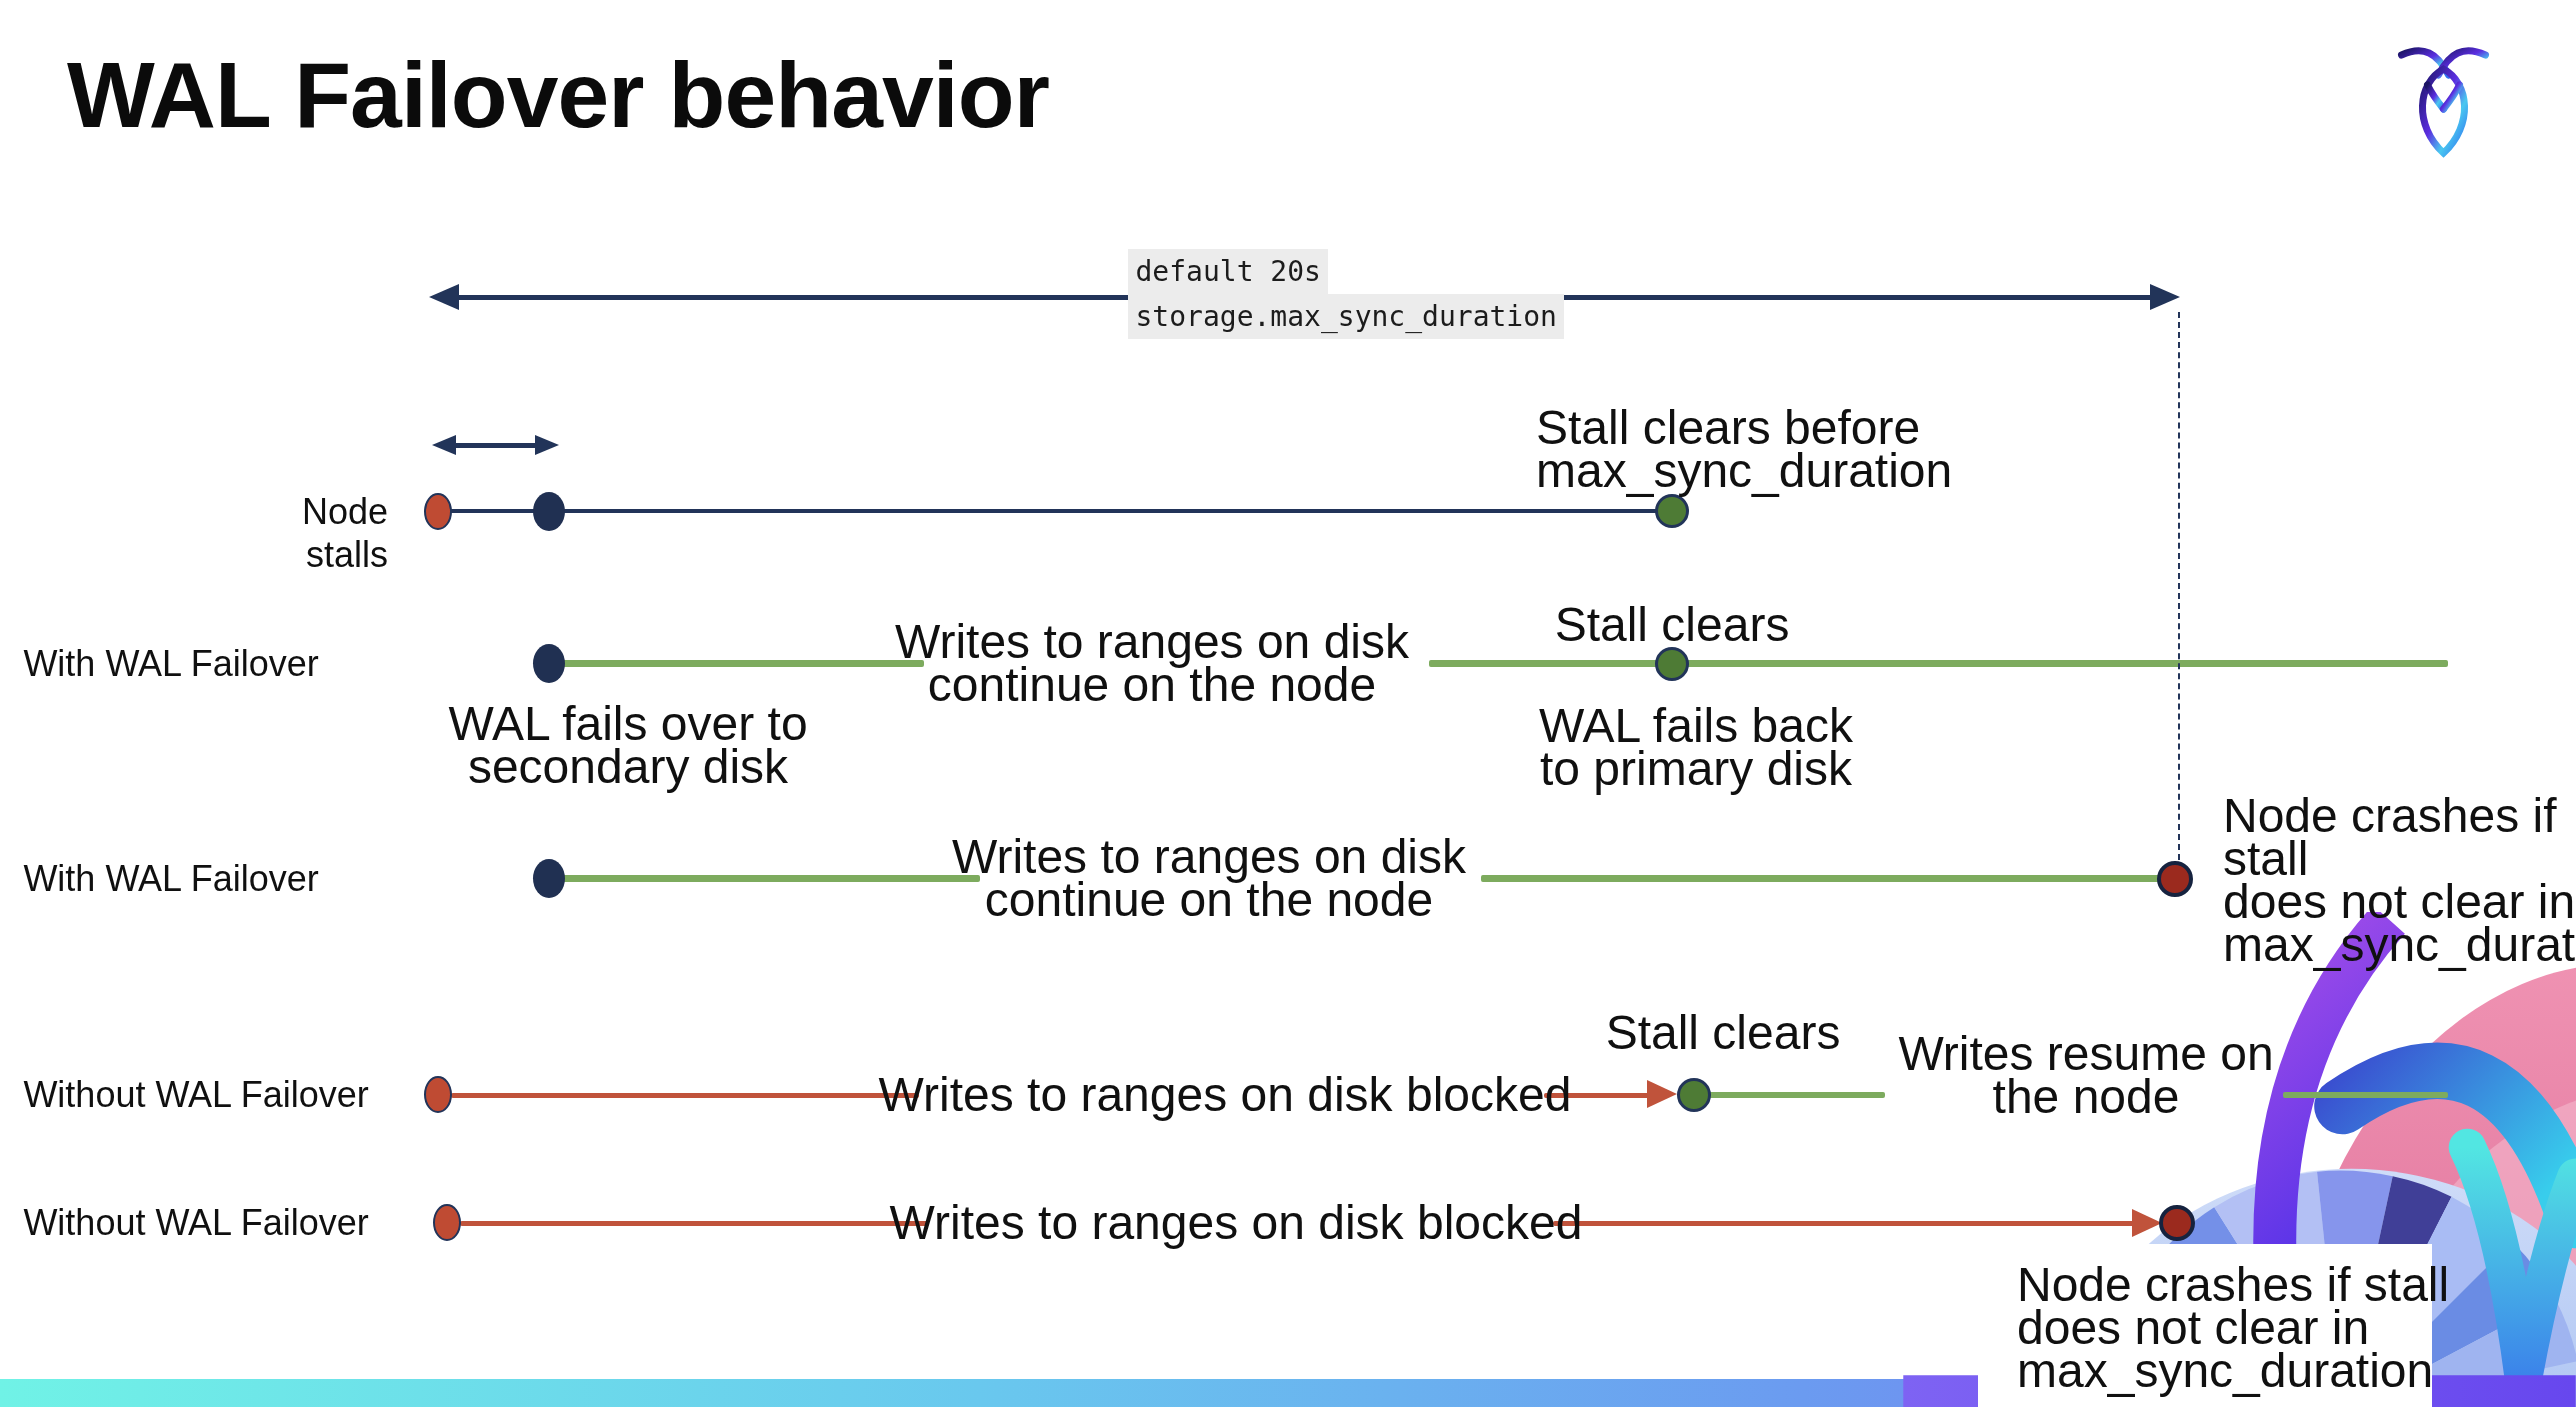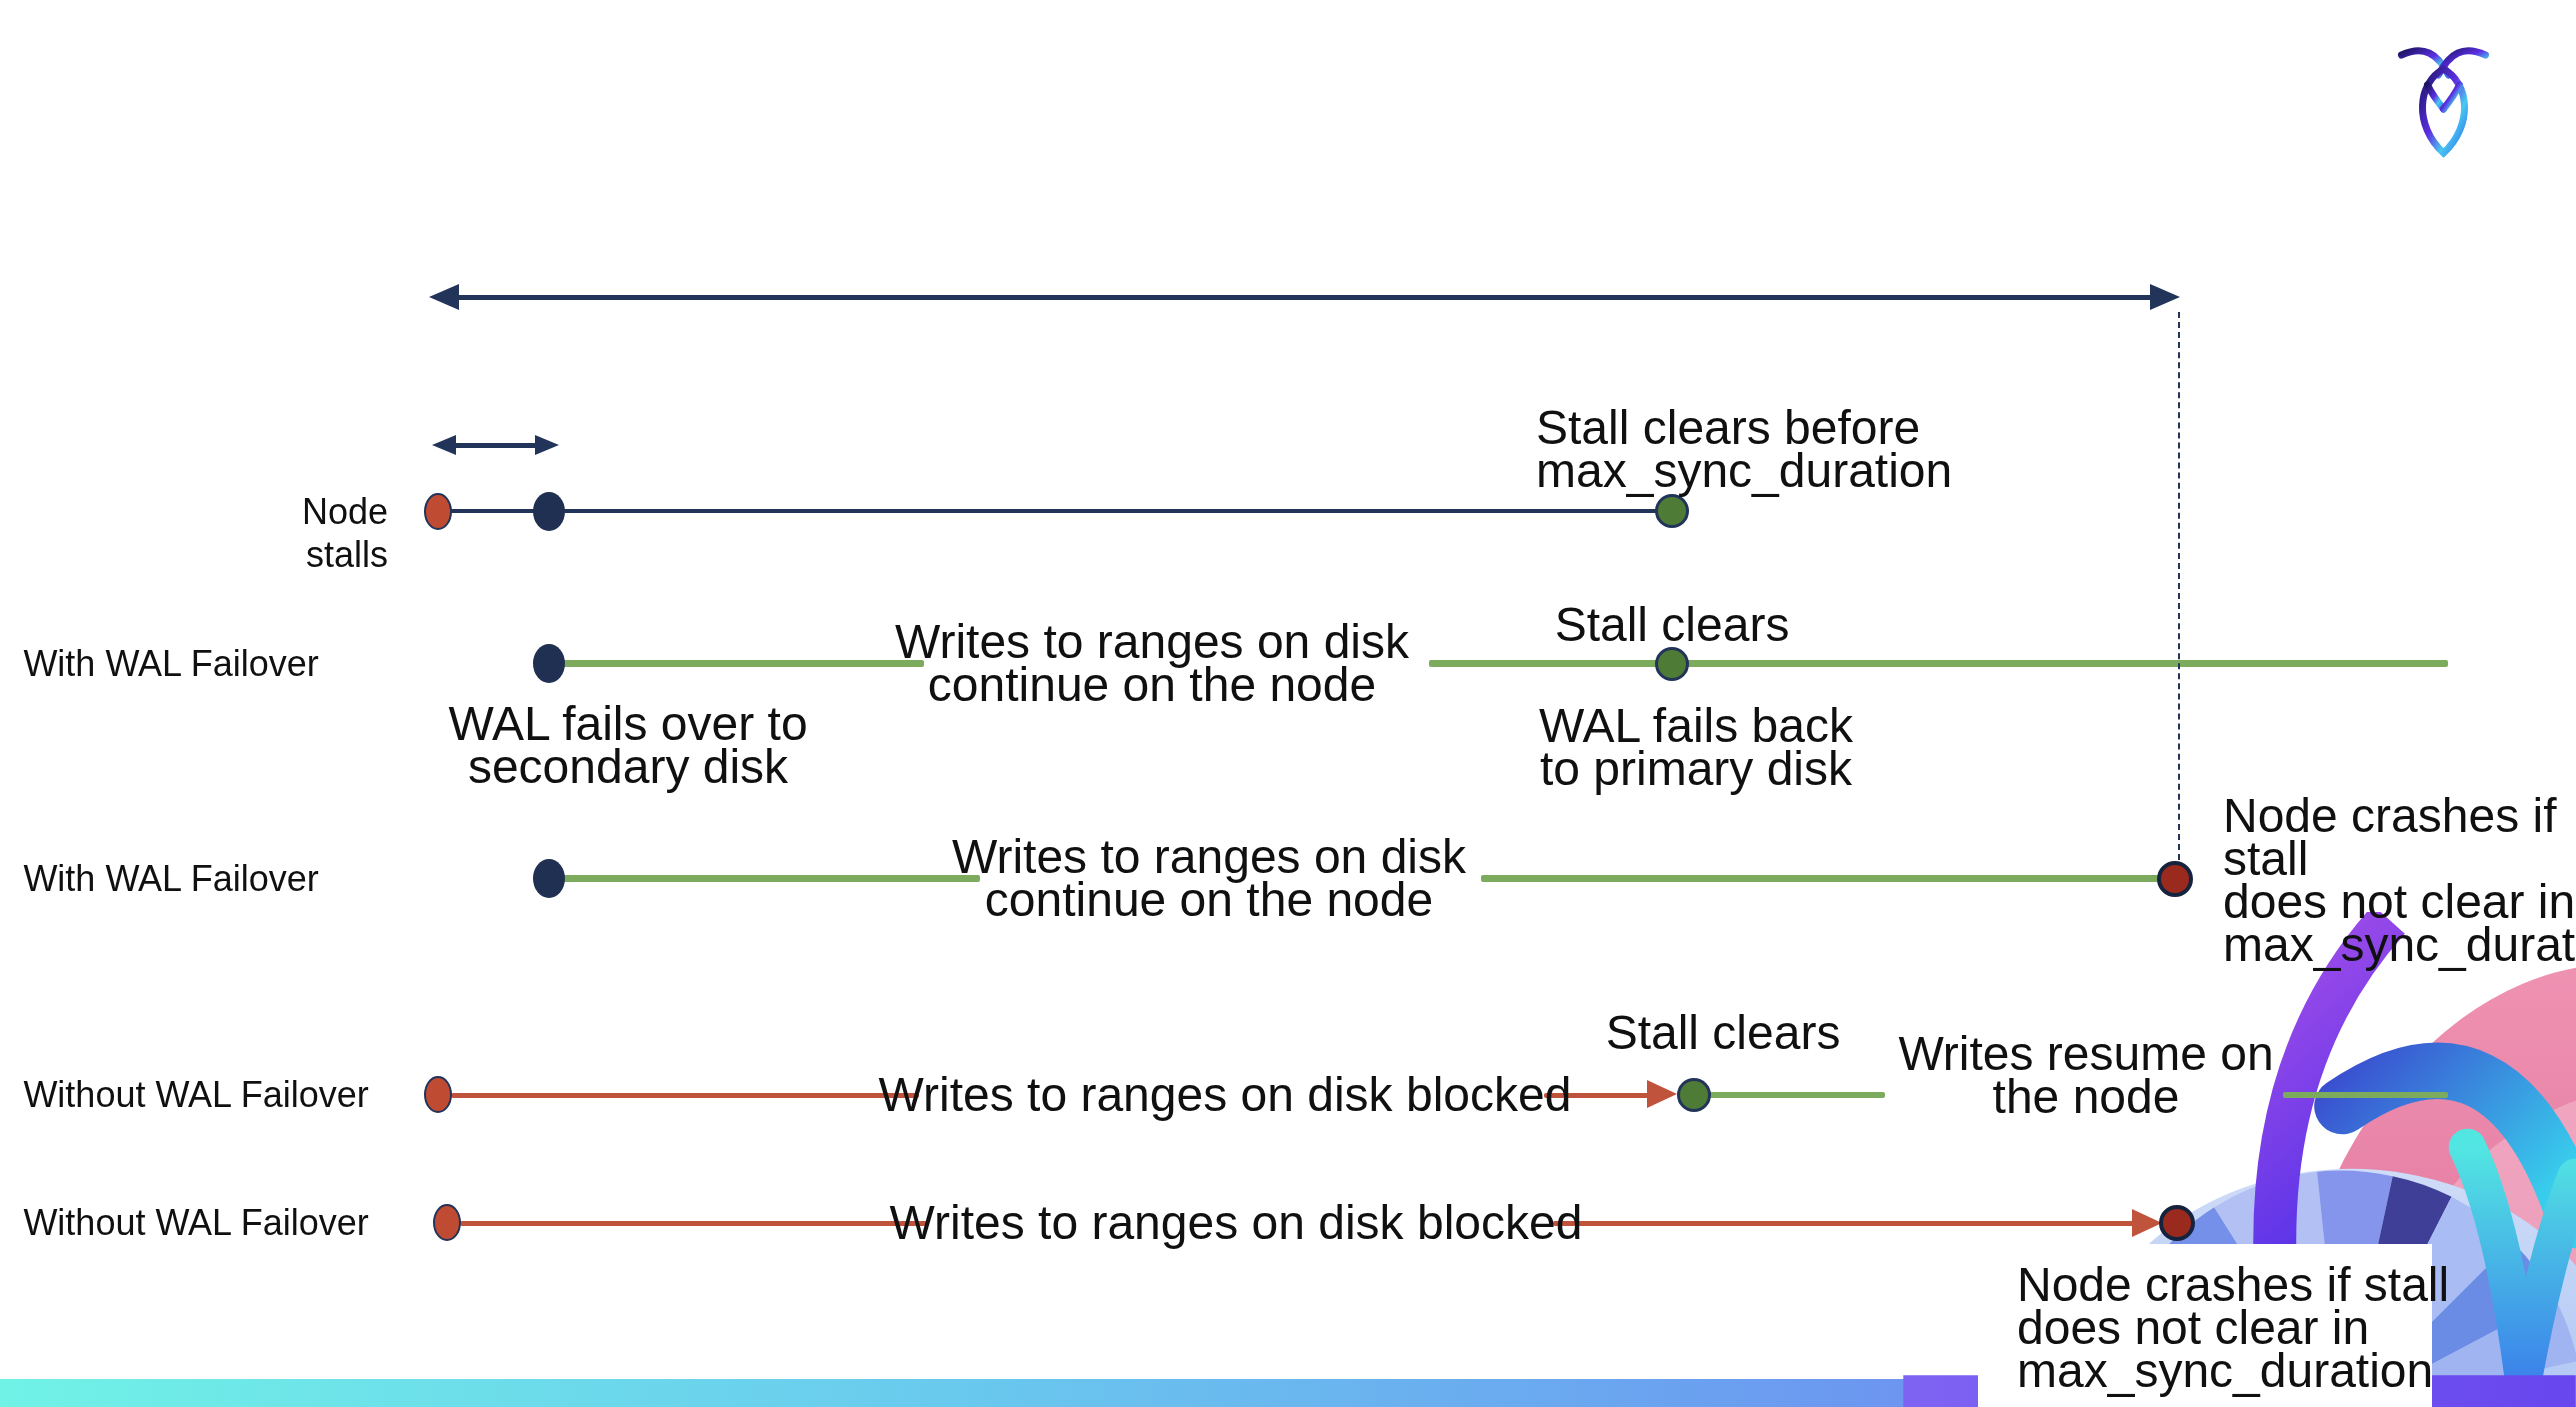--- a/index.html
+++ b/index.html
@@ -75,20 +75,21 @@
     <path d="M470 535 L587 305 A258 258 0 0 1 652 353 Z" fill="#a9bcf4"></path>
     <path d="M470 535 L652 353 A258 258 0 0 1 698 414 Z" fill="#6a8ce4"></path>
     <path d="M470 535 L698 414 A258 258 0 0 1 722 481 Z" fill="#9fb4f0"></path>
     <path d="M114 530 Q118 428 152 400 Q138 468 152 530 Z" fill="url(#gCyanV)" opacity="0.9"></path>
     <path d="M520 8 Q392 150 398 372" stroke="url(#gPurple)" stroke-width="46" fill="none"></path>
     <path d="M470 208 Q640 92 720 330" stroke="url(#gBlue)" stroke-width="60" fill="none" stroke-linecap="round"></path>
     <path d="M604 252 Q642 330 664 500 Q690 360 720 284" stroke="url(#gCyanV)" stroke-width="40" fill="none" stroke-linecap="round"></path>
     <rect x="0" y="496" width="720" height="34" fill="url(#gBand)"></rect>
   </svg>
 
+  <h1 class="title">WAL Failover behavior</h1>
   <svg class="logo" viewBox="0 0 100 120">
     <defs>
       <linearGradient id="lg" x1="0" y1="0" x2="1" y2="1">
         <stop offset="0" stop-color="#1b1464"></stop>
           <stop offset="0.45" stop-color="#5b2ee0"></stop>
         <stop offset="0.7" stop-color="#49c8f0"></stop>
           <stop offset="1" stop-color="#2f6df0"></stop>
       </linearGradient>
     </defs>
     <g stroke="url(#lg)" stroke-width="7" fill="none" stroke-linecap="round">
@@ -98,20 +99,24 @@
       <path d="M50 114 L50 70"></path>
       <path d="M50 70 C42 60 38 54 34 46"></path>
       <path d="M50 70 C58 60 62 54 66 46"></path>
     </g>
   </svg>
 
   <div class="tri" style="left:429px;top:284px;border-top:13px solid transparent;border-bottom:13px solid transparent;border-right:30px solid #223459;"></div>
   <div class="hline navy" style="left:455px;top:295px;width:1698px;height:4.7px;"></div>
   <div class="tri" style="left:2150px;top:284px;border-top:13px solid transparent;border-bottom:13px solid transparent;border-left:30px solid #223459;"></div>
 
+  <div class="mono" style="left:1128px;top:249px;">
+    <span>default 20s</span><br>
+    <span>storage.max_sync_duration</span>
+  </div>
 
 
   <div class="tri" style="left:432px;top:435px;border-top:10.3px solid transparent;border-bottom:10.3px solid transparent;border-right:24px solid #223459;"></div>
   <div class="hline navy" style="left:452px;top:443px;width:86px;height:4.7px;"></div>
   <div class="tri" style="left:535px;top:435px;border-top:10.3px solid transparent;border-bottom:10.3px solid transparent;border-left:24px solid #223459;"></div>
 
   <div class="rowlabel" style="left:224px;top:490px;width:164px;text-align:right;">Node stalls</div>
   <div class="hline navy" style="left:438px;top:509px;width:1221px;height:3.7px;"></div>
   <div class="dot dot-red" style="left:424px;top:493px;"></div>
   <div class="dot dot-navy" style="left:533px;top:492px;"></div>

